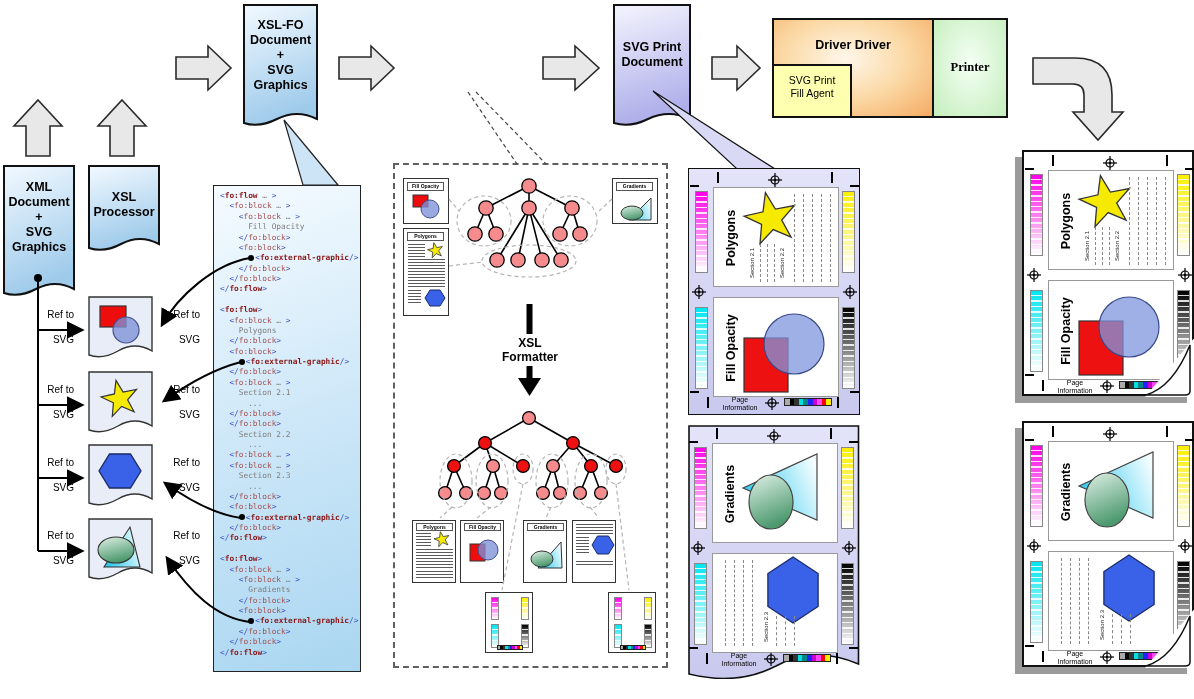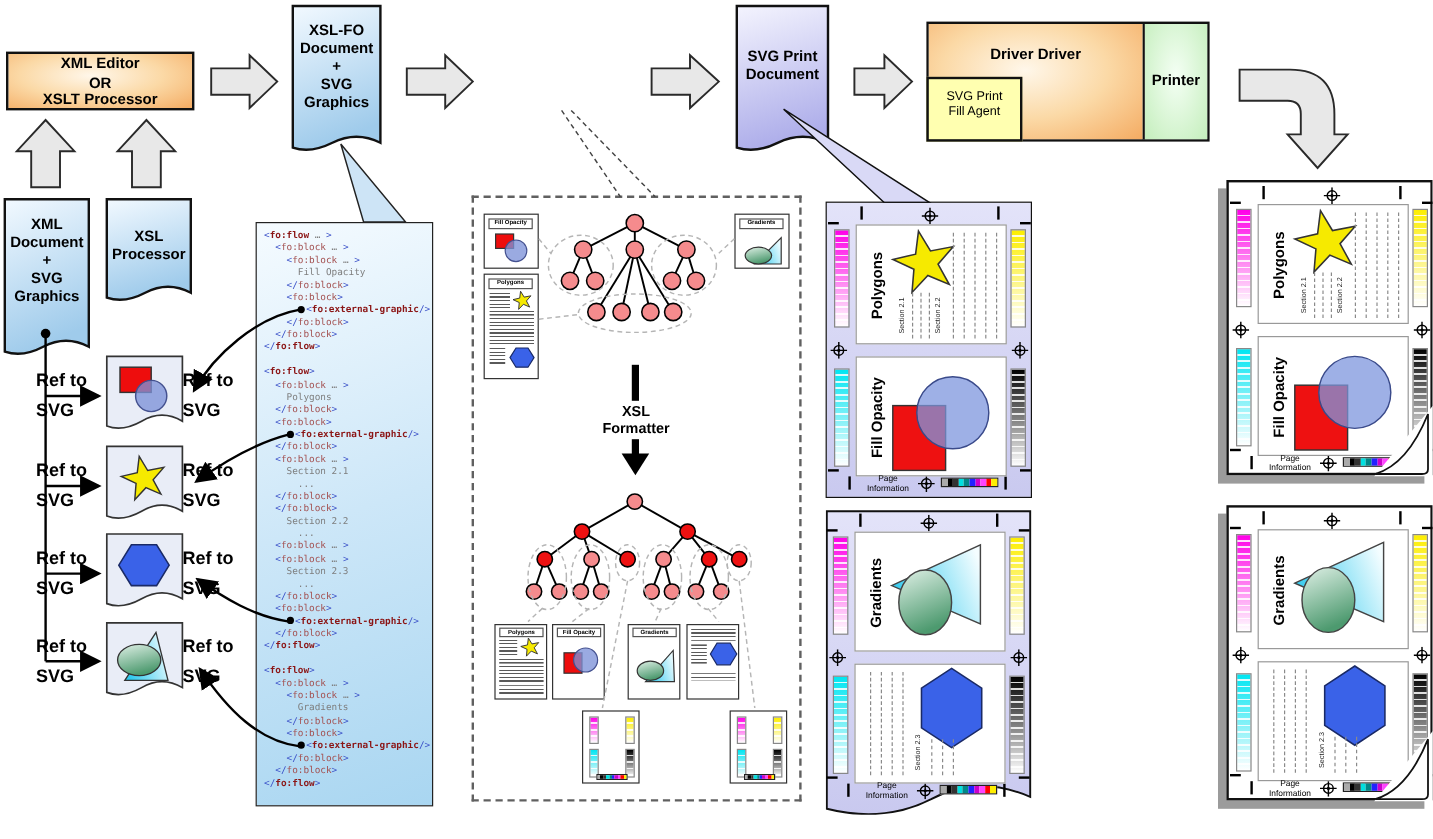--- a/index.html
+++ b/index.html
@@ -8,21 +8,21 @@
     position: relative; width: 1194px; height: 699px; overflow: hidden;
     font-family: "Liberation Sans", sans-serif; background: #fff;
   }
   .abs { position: absolute; }
   svg.layer { position:absolute; left:0; top:0; pointer-events:none; }
   .box { border: 2px solid #111; text-align: center; }
   .orange { background: radial-gradient(ellipse at 45% 40%, #fff7ea 0%, #fbd9a6 50%, #f4ab62 100%); }
   .green  { background: radial-gradient(ellipse at 50% 45%, #f4fff4 0%, #c4eebc 100%); }
   .bigline { font-weight: bold; font-size: 12.5px; line-height: 15.5px; color:#000; }
   .doc-label { text-align:center; font-weight:bold; font-size:12.5px; line-height:15px; color:#000; }
-  .reflbl { position:absolute; font-weight:bold; font-size:15px; color:#000; text-align:left; }
+  .reflbl { position:absolute; font-weight:normal; font-size:10px; color:#000; text-align:right; }
   .code-block {
     position:absolute; left:213px; top:185px; width:148px; height:487px;
     background: linear-gradient(160deg, #f5fbff 0%, #cde7f8 50%, #a9d6f1 100%);
     border: 1.4px solid #222; padding: 5px 0 0 6px; overflow:hidden;
   }
   .code-line { font-family:"DejaVu Sans Mono","Liberation Mono",monospace; font-size:7.8px; line-height:10.37px; white-space:pre; }
   .c-p { color:#3a50c8; } .c-f { color:#8b1515; font-weight:bold; }
   .c-b { color:#a35050; } .c-t { color:#7e7e7e; }
   .c-dot { display:inline-block; width:6px; height:6px; background:#000; border-radius:50%; vertical-align:middle; margin-right:1px; }
   .dashed-region { position:absolute; left:393px; top:163px; width:275px; height:505px; border:2px dashed #606060; }
@@ -103,25 +103,20 @@
     <polygon id="icon-star" fill="#f6ea00" stroke="#333" stroke-width="1.2" points="116.0,380.4 123.1,392.1 136.5,389.5 127.6,399.8 134.1,411.7 121.6,406.4 112.3,416.4 113.4,402.8 101.1,397.0 114.4,393.9"></polygon>
 
     <path d="M89,445 H152 V499 Q135,489 118,499 Q102,508 89,503 Z" fill="#e9edf7" stroke="#333" stroke-width="1.4"></path>
     <polygon points="141,471 130.5,488 109.5,488 99,471 109.5,454 130.5,454" fill="#3a62e8" stroke="#1a2a66" stroke-width="1.3"></polygon>
 
     <path d="M89,519 H152 V573 Q135,563 118,573 Q102,582 89,577 Z" fill="#e9edf7" stroke="#333" stroke-width="1.4"></path>
     <polygon points="104,567 140,567 130,527" fill="url(#gCyan)" stroke="#333" stroke-width="1.1"></polygon>
     <ellipse cx="116" cy="550" rx="18" ry="13" fill="url(#gGreen)" stroke="#333" stroke-width="1.1"></ellipse>
   </svg>
 
-  <div class="abs box orange" style="left:5px;top:43px;width:157px;height:49px;padding-top:1px;">
-    <div class="bigline">XML Editor</div>
-    <div class="bigline" style="line-height:14px">OR</div>
-    <div class="bigline" style="line-height:15px">XSLT Processor</div>
-  </div>
 
   <div class="abs doc-label" style="left:3px;top:180px;width:72px;">
     <div>XML</div>
       <div>Document</div>
     <div>+</div>
       <div>SVG</div>
     <div>Graphics</div>
   </div>
   <div class="abs doc-label" style="left:88px;top:190px;width:72px;">
     <div>XSL</div>
@@ -142,21 +137,21 @@
   </div>
 
   <div class="abs" style="left:772px;top:18px;width:236px;height:100px;border:2px solid #111;display:flex;">
     <div class="orange" style="flex:1;position:relative;">
       <div class="bigline" style="position:absolute;left:0;top:18px;width:100%;text-align:center;">Driver Driver</div>
       <div style="position:absolute;left:-2px;bottom:-2px;width:80px;height:54px;background:#ffffb0;border:2px solid #111;text-align:center;padding-top:8px;font-size:10.5px;line-height:13px;">
         <div>SVG Print</div>
         <div>Fill Agent</div>
       </div>
     </div>
-    <div class="green" style="width:54px;border-left:2px solid #111;">
+    <div class="green" style="width:74px;border-left:2px solid #111;font-family:Liberation Serif, serif;">
       <div class="bigline" style="line-height:94px;text-align:center;">Printer</div>
     </div>
   </div>
 
   <div class="code-block">
     <div>
         <div class="code-line"><span class="c-p">&lt;</span><span class="c-f">fo:flow</span><span class="c-t"> … </span><span class="c-p">&gt;</span></div>
         <div class="code-line"><span class="c-t">  </span><span class="c-p">&lt;</span><span class="c-b">fo:block</span><span class="c-t"> … </span><span class="c-p">&gt;</span></div>
         <div class="code-line"><span class="c-t">    </span><span class="c-p">&lt;</span><span class="c-b">fo:block</span><span class="c-t"> … </span><span class="c-p">&gt;</span></div>
         <div class="code-line"><span class="c-t">      Fill Opacity</span></div>

